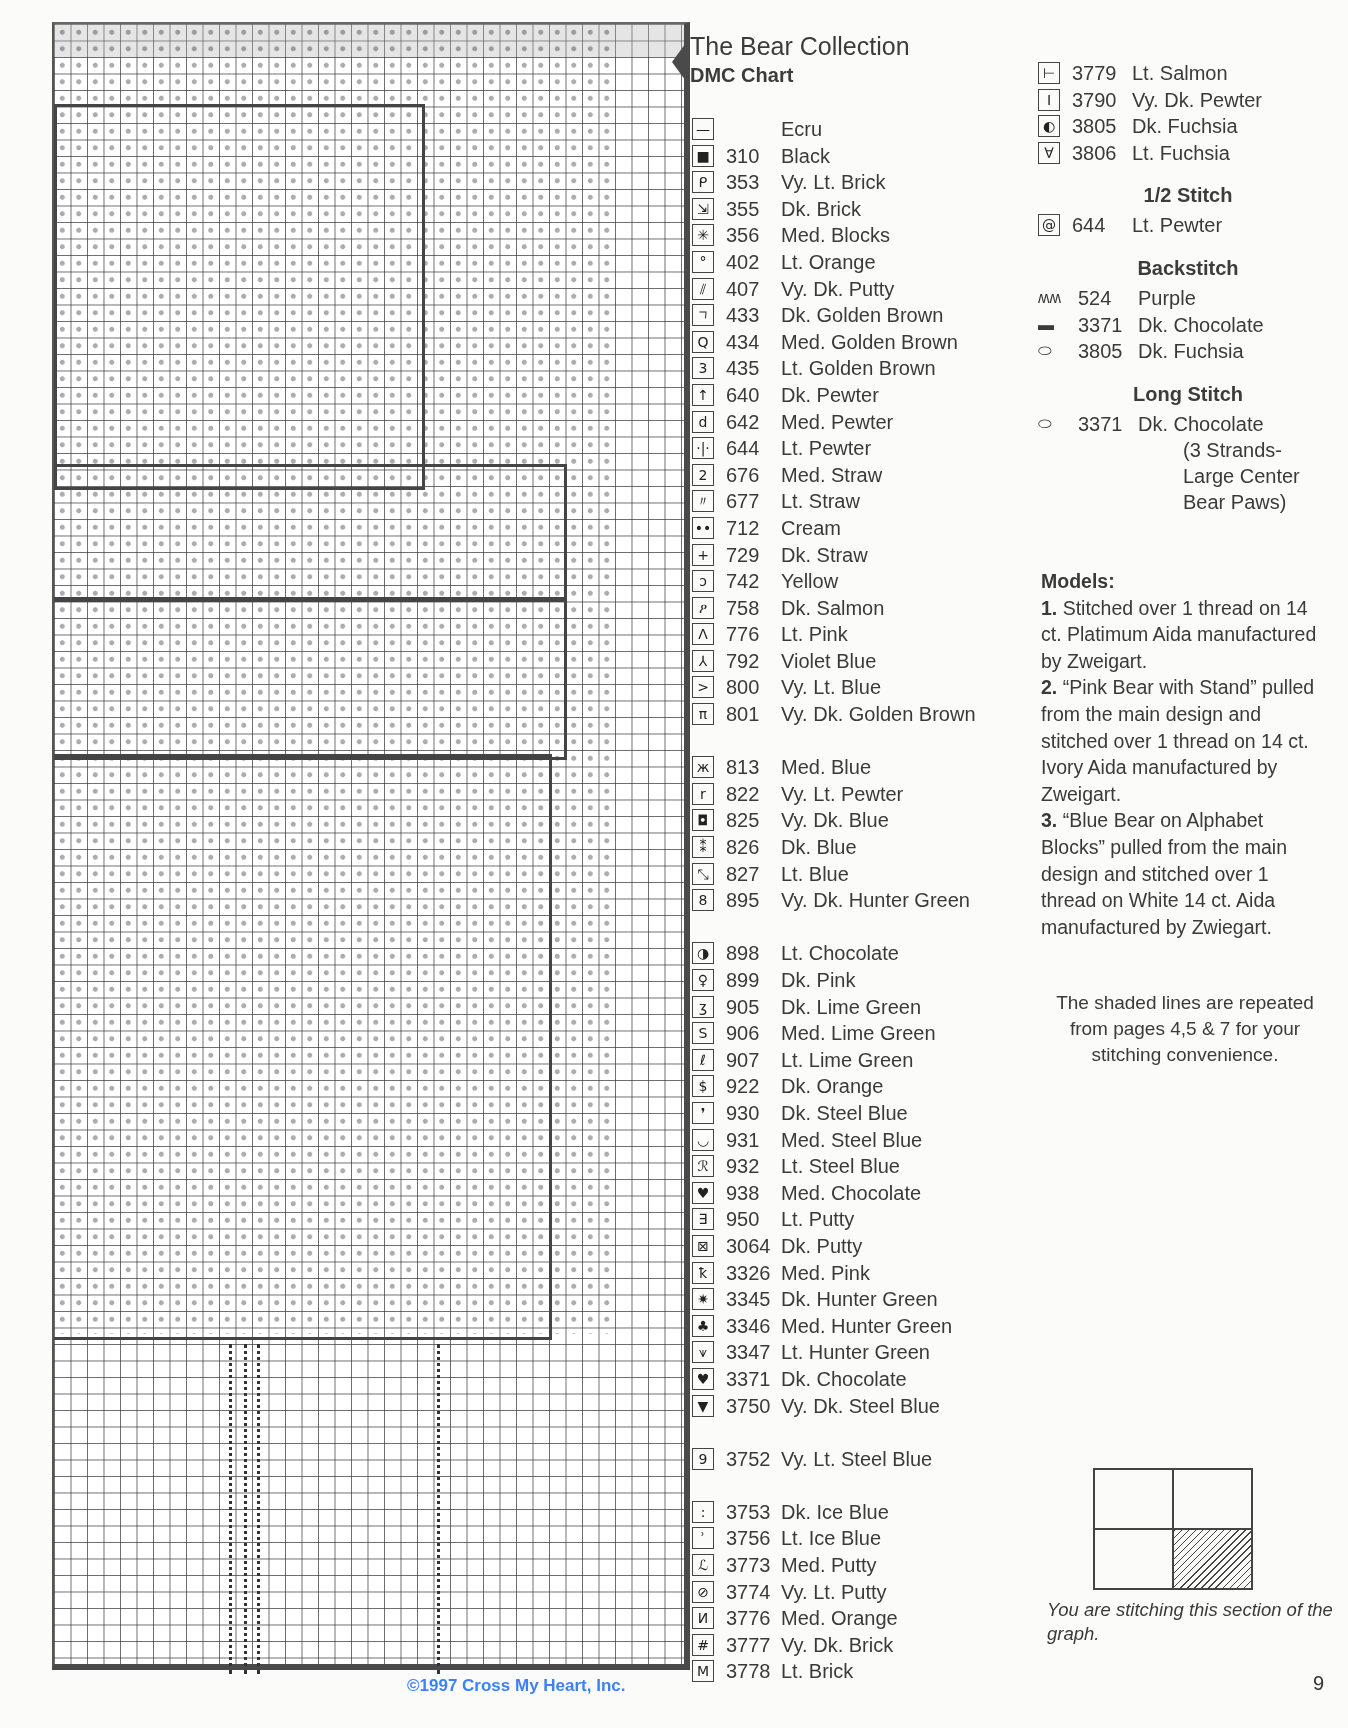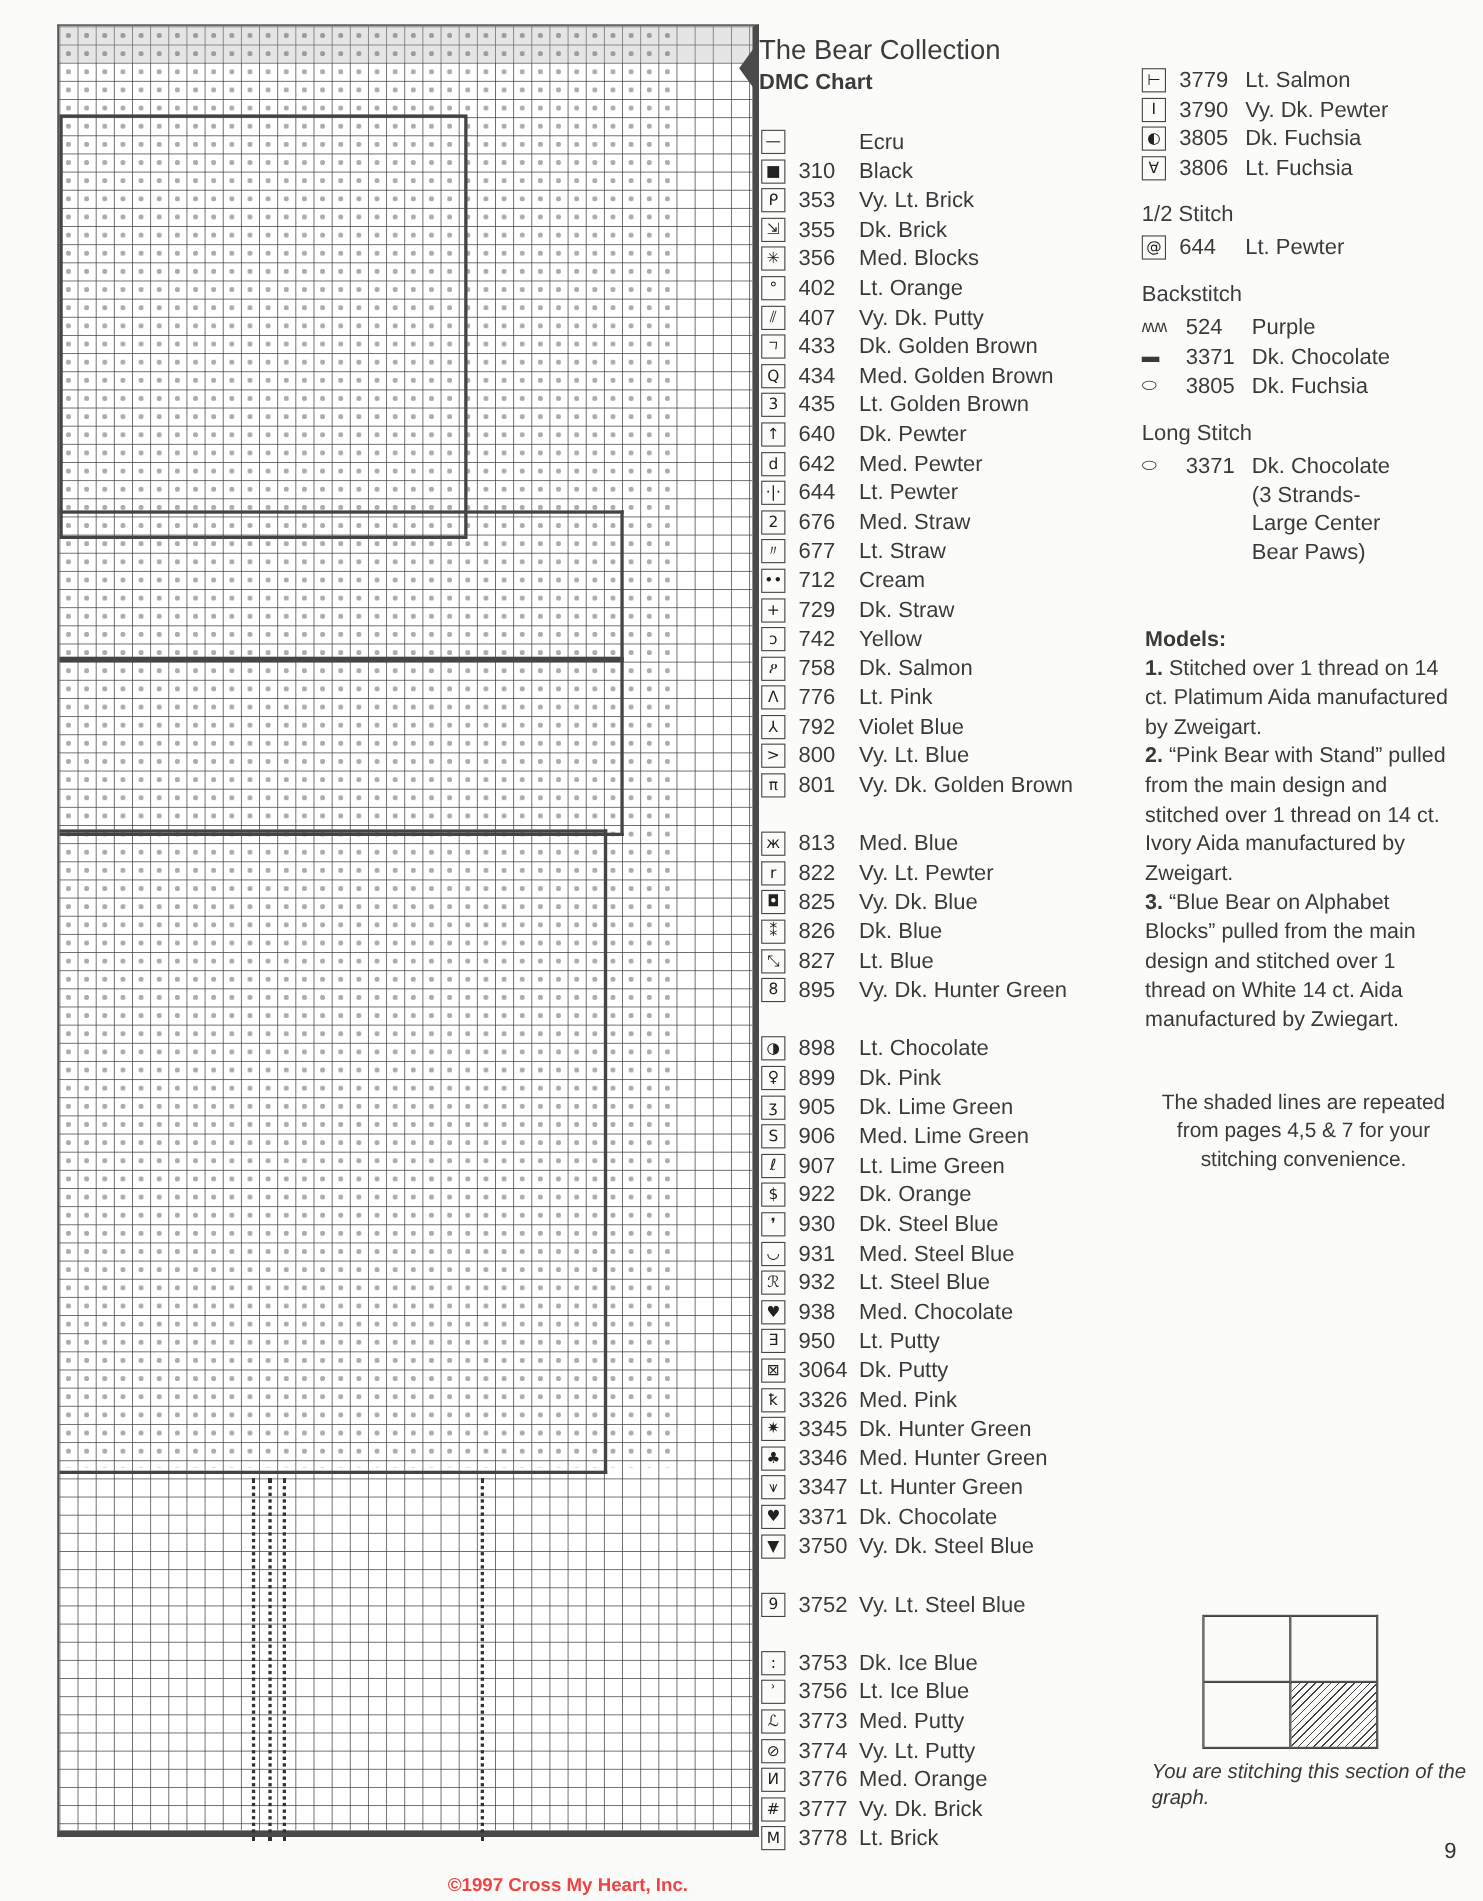--- a/index.html
+++ b/index.html
@@ -21,30 +21,30 @@
   .title{position:absolute;left:690px;top:32px;font-size:25px;font-weight:normal;color:#3c3c3c;}
   .subtitle{position:absolute;left:690px;top:64px;font-size:20px;font-weight:bold;color:#3c3c3c;}
   .legend{position:absolute;left:692px;top:116px;width:320px;}
   .row{display:flex;align-items:flex-start;height:26.6px;font-size:20px;line-height:26px;}
   .row.wrap{height:53.2px;}
   .sym{width:20px;height:20px;border:1.5px solid #444;font-size:14px;line-height:20px;text-align:center;margin-top:2px;margin-right:12px;flex:none;color:#222;font-family:"DejaVu Sans",sans-serif;}
   .num{width:55px;flex:none;}
   .name{flex:1;}
   .col2{position:absolute;left:1038px;top:60px;width:300px;}
   .col2 .row .num{width:60px;}
-  .sect{font-size:20px;font-weight:normal;margin-top:18px;height:28px;color:#3c3c3c;}
+  .sect{font-size:20px;font-weight:bold;margin-top:18px;height:28px;color:#3c3c3c;text-align:center;}
   .bs-sym{width:36px;flex:none;font-size:16px;margin-right:4px;text-align:left;}
   .models{position:absolute;left:1041px;top:568px;width:284px;font-size:19.5px;line-height:26.6px;}
   .models b{font-weight:bold;}
   .note{position:absolute;left:1040px;top:990px;width:290px;font-size:19px;line-height:26px;text-align:center;}
   .quad{position:absolute;left:1093px;top:1468px;width:158px;height:120px;border:1.5px solid #444;}
   .quad .q{position:absolute;width:50%;height:50%;box-sizing:border-box;border:0.75px solid #444;}
   .quad .q.br{background:repeating-linear-gradient(135deg,#444 0 1px,transparent 1px 5px);}
   .caption{position:absolute;left:1047px;top:1598px;width:290px;font-size:18.5px;font-style:italic;line-height:24px;}
-  .footer{position:absolute;left:407px;top:1676px;font-size:17px;font-weight:bold;color:#ef4444;margin-top:28px;}
+  .footer{position:absolute;left:407px;top:1676px;font-size:17px;font-weight:bold;color:#3b82f6;}
   .pageno{position:absolute;left:1313px;top:1672px;font-size:20px;color:#333;}
 </style>
 </head>
 <body>
 
 <div class="chart">
   <div class="shade"></div>
   <div class="pattern"></div>
   <div class="pattern-block" style="left:0;top:80px;width:365px;height:380px;"></div>
   <div class="pattern-block" style="left:0;top:440px;width:510px;height:130px;border-left:none;"></div>
@@ -385,21 +385,21 @@
         <span class="bs-sym">⬭</span>
         <span class="num">3805</span>
         <span class="name">Dk. Fuchsia</span>
       </div>
     </div>
   <div class="sect">Long Stitch</div>
   <div id="long">
       <div class="row wrap" style="height: 106px;">
         <span class="bs-sym">⬭</span>
         <span class="num">3371</span>
-        <span class="name">Dk. Chocolate<br><div style="width: 150px;">(3 Strands-Large Center Bear Paws)</div></span>
+        <span class="name">Dk. Chocolate<br><div style="width: 150px; margin-left: 45px;">(3 Strands-Large Center Bear Paws)</div></span>
       </div>
     </div>
 </div>
 
 <div class="models">
   <div style="font-weight:bold;">Models:</div>
   <div id="models-list">
       <div><b>1.</b> <span>Stitched over 1 thread on 14 ct. Platimum Aida manufactured by Zweigart.</span></div>
       <div><b>2.</b> <span>“Pink Bear with Stand” pulled from the main design and stitched over 1 thread on 14 ct. Ivory Aida manufactured by Zweigart.</span></div>
       <div><b>3.</b> <span>“Blue Bear on Alphabet Blocks” pulled from the main design and stitched over 1 thread on White 14 ct. Aida manufactured by Zwiegart.</span></div>

